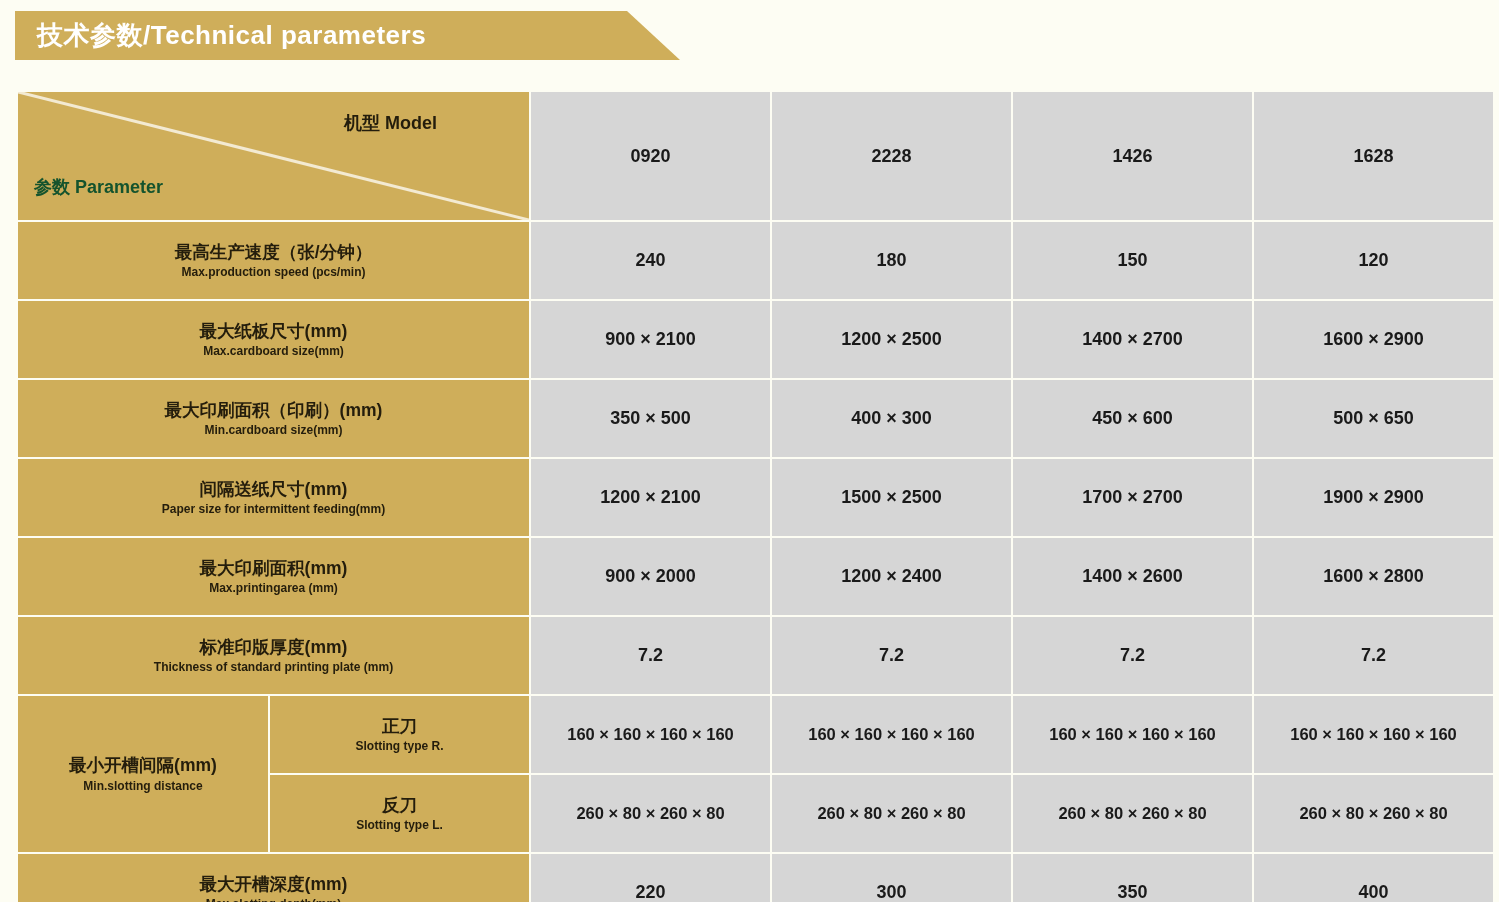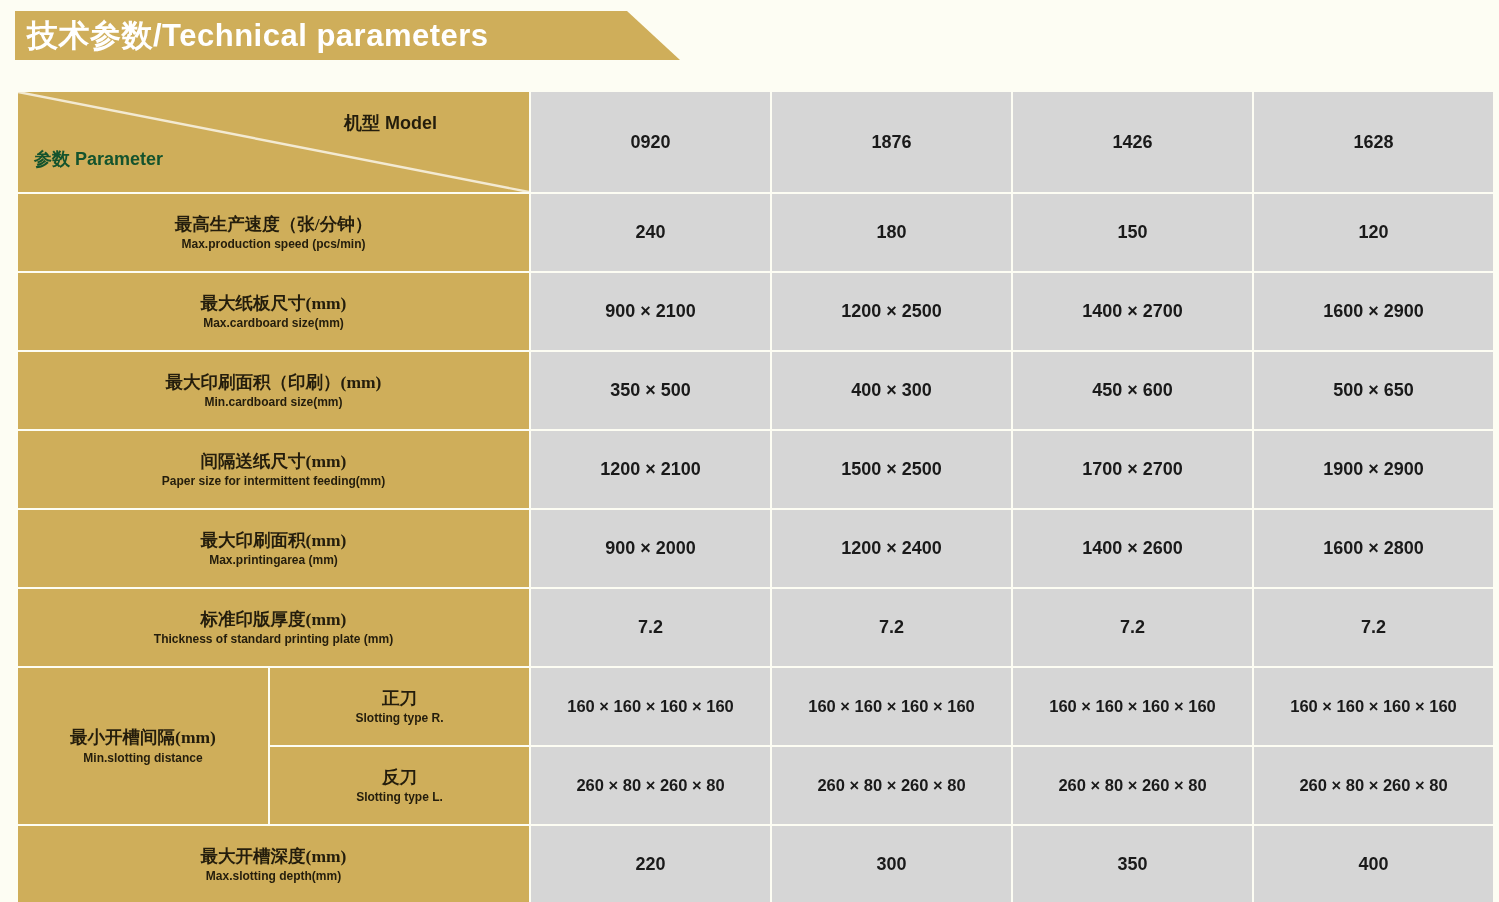--- a/index.html
+++ b/index.html
@@ -25,25 +25,25 @@
   }
   .banner-shape {
     position: absolute;
     inset: 0;
     background: #cfae5a;
     -webkit-clip-path: polygon(0 0, 612px 0, 665px 100%, 0 100%);
     clip-path: polygon(0 0, 612px 0, 665px 100%, 0 100%);
   }
   .banner-title {
     position: absolute;
-    left: 12px;
+    left: 22px;
     top: 0;
     height: 49px;
     line-height: 49px;
-    font-size: 31px;
+    font-size: 26px;
     font-weight: bold;
     color: #ffffff;
     letter-spacing: 0.5px;
     white-space: nowrap;
   }
 
   
   .table-wrap {
     position: absolute;
     left: 16px;
@@ -83,21 +83,20 @@
     height: 100%;
     box-sizing: border-box;
     padding: 4px 24px;
   }
   .ln-cn {
     font-size: 17.5px;
     font-weight: bold;
     line-height: 1.35;
     color: #241d0c;
     white-space: nowrap;
-    font-family: Liberation Serif, serif;
   }
   .ln-en {
     font-size: 12px;
     font-weight: bold;
     line-height: 1.35;
     color: #241d0c;
     white-space: nowrap;
   }
   .val {
     font-size: 18px;
@@ -105,21 +104,21 @@
     color: #1a1a1a;
     white-space: nowrap;
   }
   .val-narrow {
     font-size: 16.5px;
   }
 
   
   .corner {
     position: relative;
-    height: 100px;
+    height: 128px;
     background: #cfae5a;
     overflow: hidden;
   }
   .corner .diag {
     position: absolute;
     inset: 0;
     width: 100%;
     height: 100%;
     display: block;
   }
@@ -176,21 +175,21 @@
             <span class="param-lbl">参数 Parameter</span>
           </div>
         </td>
         <td class="gray r-head">
           <div class="cell-inner">
               <span class="val">0920</span>
             </div>
         </td>
         <td class="gray r-head">
           <div class="cell-inner">
-              <span class="val">1876</span>
+              <span class="val">2228</span>
             </div>
         </td>
         <td class="gray r-head">
           <div class="cell-inner">
               <span class="val">1426</span>
             </div>
         </td>
         <td class="gray r-head">
           <div class="cell-inner">
               <span class="val">1628</span>

